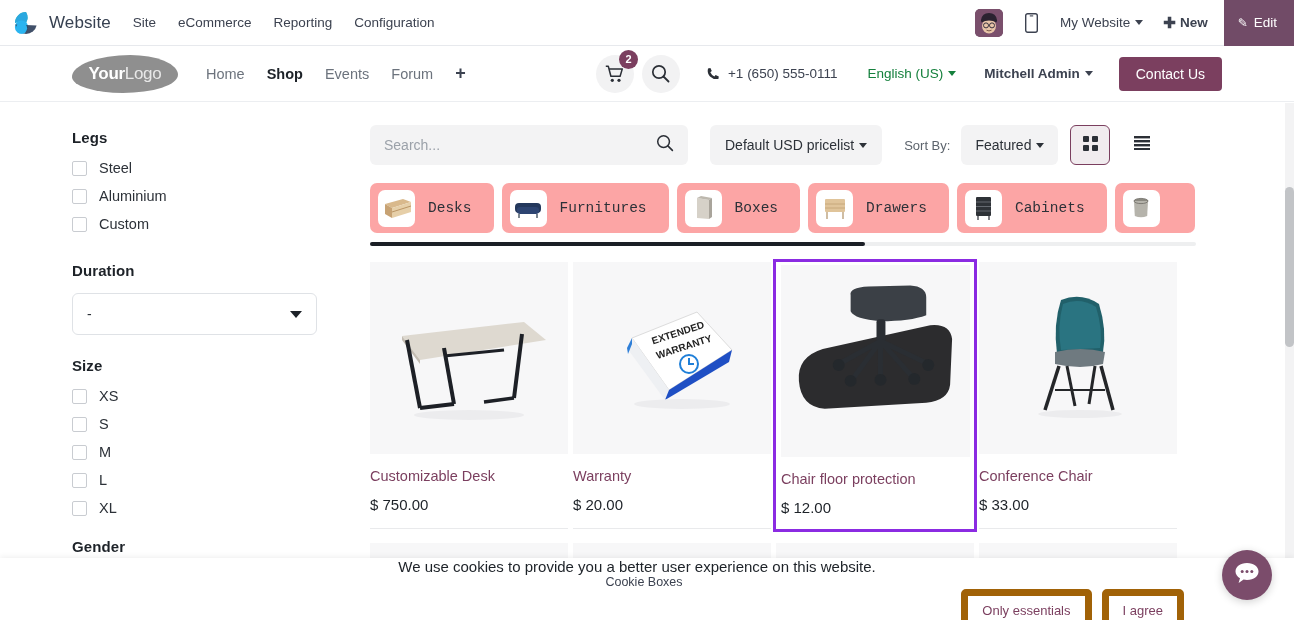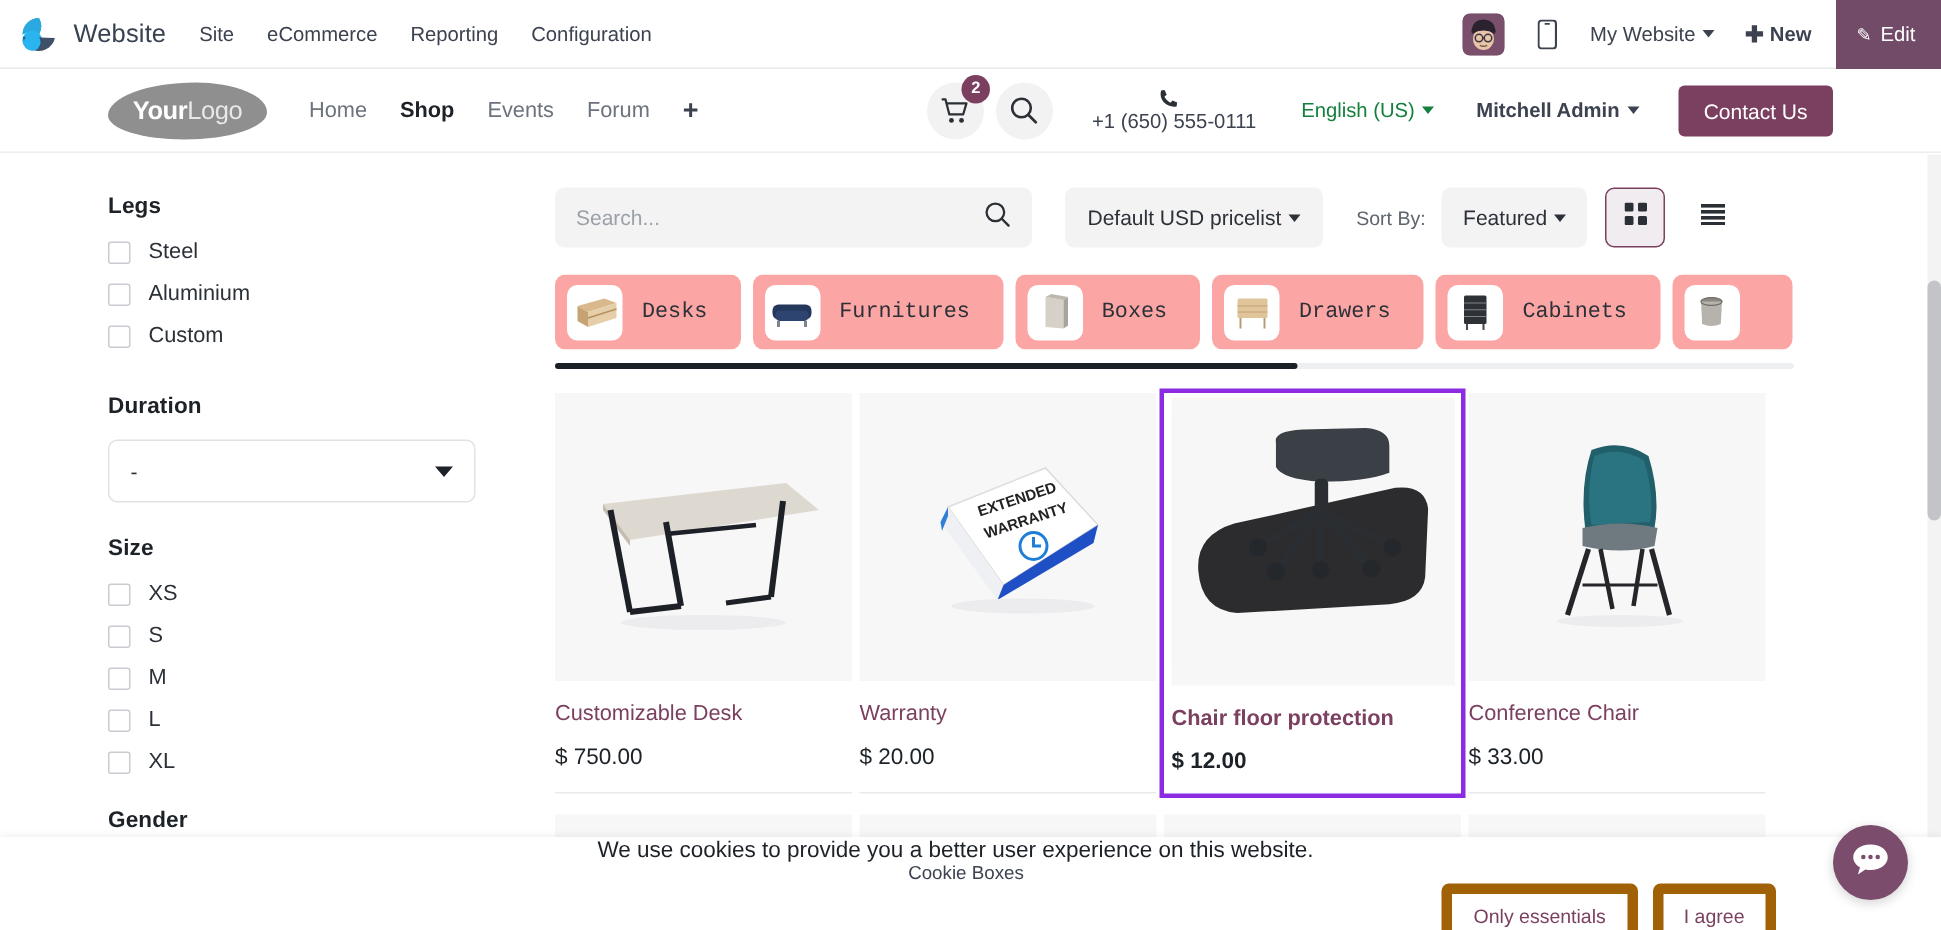--- a/index.html
+++ b/index.html
@@ -86,21 +86,21 @@
     margin-left: 8px; cursor: pointer; position: relative;
   }
   .cart-badge {
     position: absolute; top: -5px; right: -4px;
     background: #7b3f5f; color: #fff; border-radius: 50%;
     width: 19px; height: 19px; font-size: 11px;
     display: flex; align-items: center; justify-content: center; font-weight: 600;
   }
   .phone-no {
     display: flex; align-items: center; margin-left: 26px;
-    font-size: 13.5px; color: #3c4250; white-space: nowrap; flex-direction: column;
+    font-size: 13.5px; color: #3c4250; white-space: nowrap;
   }
   .phone-no .ico { margin-right: 8px; display: flex; }
   .lang-sel {
     margin-left: 30px; font-size: 13.5px; color: #15803d;
     display: flex; align-items: center; cursor: pointer; white-space: nowrap;
   }
   .user-sel {
     margin-left: 28px; font-size: 13.5px; color: #3c4250; font-weight: 600;
     display: flex; align-items: center; cursor: pointer; white-space: nowrap;
   }
@@ -206,21 +206,21 @@
   .card .imgbox {
     height: 192px; background: #f7f7f8; overflow: hidden;
     display: flex; align-items: center; justify-content: center;
   }
   .card .pname {
     font-size: 14.5px; color: #7b3f5f; margin-top: 14px; white-space: nowrap;
     cursor: pointer;
   }
   .card .pprice { font-size: 15px; color: #1d2228; margin-top: 12px; }
   .card .rule { border-top: 1px solid #e9eaec; margin-top: 15px; }
-  .card.sel { outline: 3px solid #8b2be2; outline-offset: 0; font-weight: bold; }
+  .card.sel { outline: 3px solid #8b2be2; outline-offset: 0; }
   .card.sel .inner { padding: 3px 4px 4px 5px; }
   .row2 { display: flex; gap: 5px; margin-top: 14px; }
   .row2 .ph { width: 198px; height: 26px; background: #f7f7f8; flex: none; }
 
   
   #vscroll {
     position: absolute; right: 0; top: 103px; width: 9px; height: 517px;
     background: #f3f3f4;
   }
   #vscroll .thumb {

